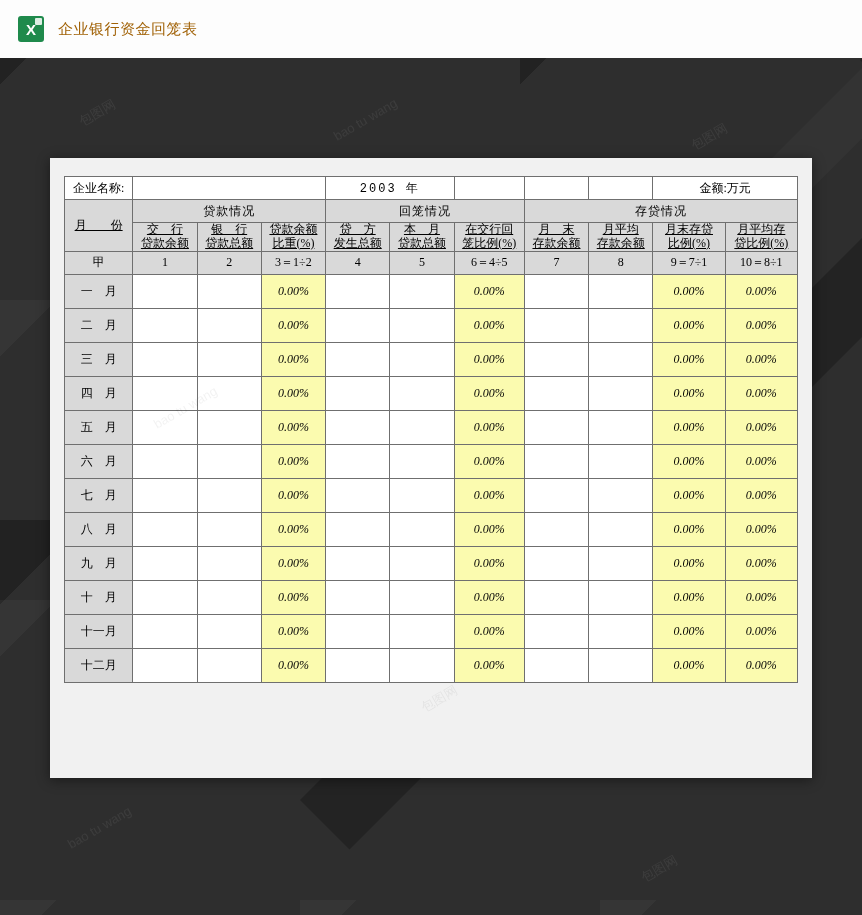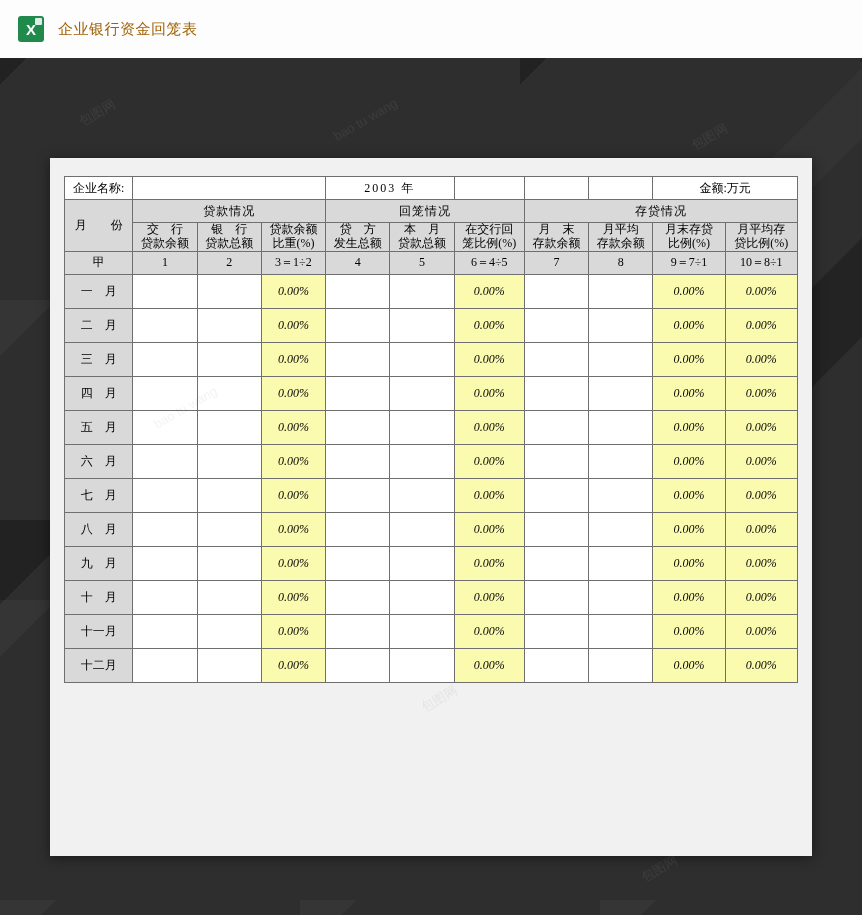--- a/index.html
+++ b/index.html
@@ -82,21 +82,21 @@
     color: #a16207;
     letter-spacing: .5px;
   }
 
   
   .paper {
     position: absolute;
     left: 50px;
     top: 158px;
     width: 762px;
-    height: 698px;
+    height: 620px;
     background: #f1f1f1;
     box-shadow: 0 2px 12px rgba(0,0,0,.45);
     padding: 18px 14px;
     box-sizing: border-box;
     z-index: 4;
   }
 
   table.sheet {
     border-collapse: collapse;
     width: 100%;
@@ -127,33 +127,33 @@
   .two-line {
     line-height: 1.15;
     font-size: 11.5px;
     letter-spacing: 0;
   }
   .spread {
     display: flex;
     justify-content: center;
     padding: 0 4px;
   }
-  .tall { height: 56px; }
+  .tall { height: 56px; text-decoration: underline; }
   .row-month { height: 34px; }
   .month-cell {
     background: #d9d9d9 !important;
     font-size: 12.5px;
   }
   .month-spread {
     display: flex;
     justify-content: space-around;
     padding: 0 6px;
   }
   .titlecell-year {
-    font-family: Liberation Serif, serif;
+    font-family: Liberation Mono, monospace;
     font-size: 13px;
     letter-spacing: 2px;
   }
   .left-pad { text-align: left; padding-left: 6px; }
   .right-pad { text-align: right; padding-right: 6px; }
   .seq { font-family: "Liberation Serif", serif; font-size: 12px; }
 
   
   .wm {
     position: absolute;

